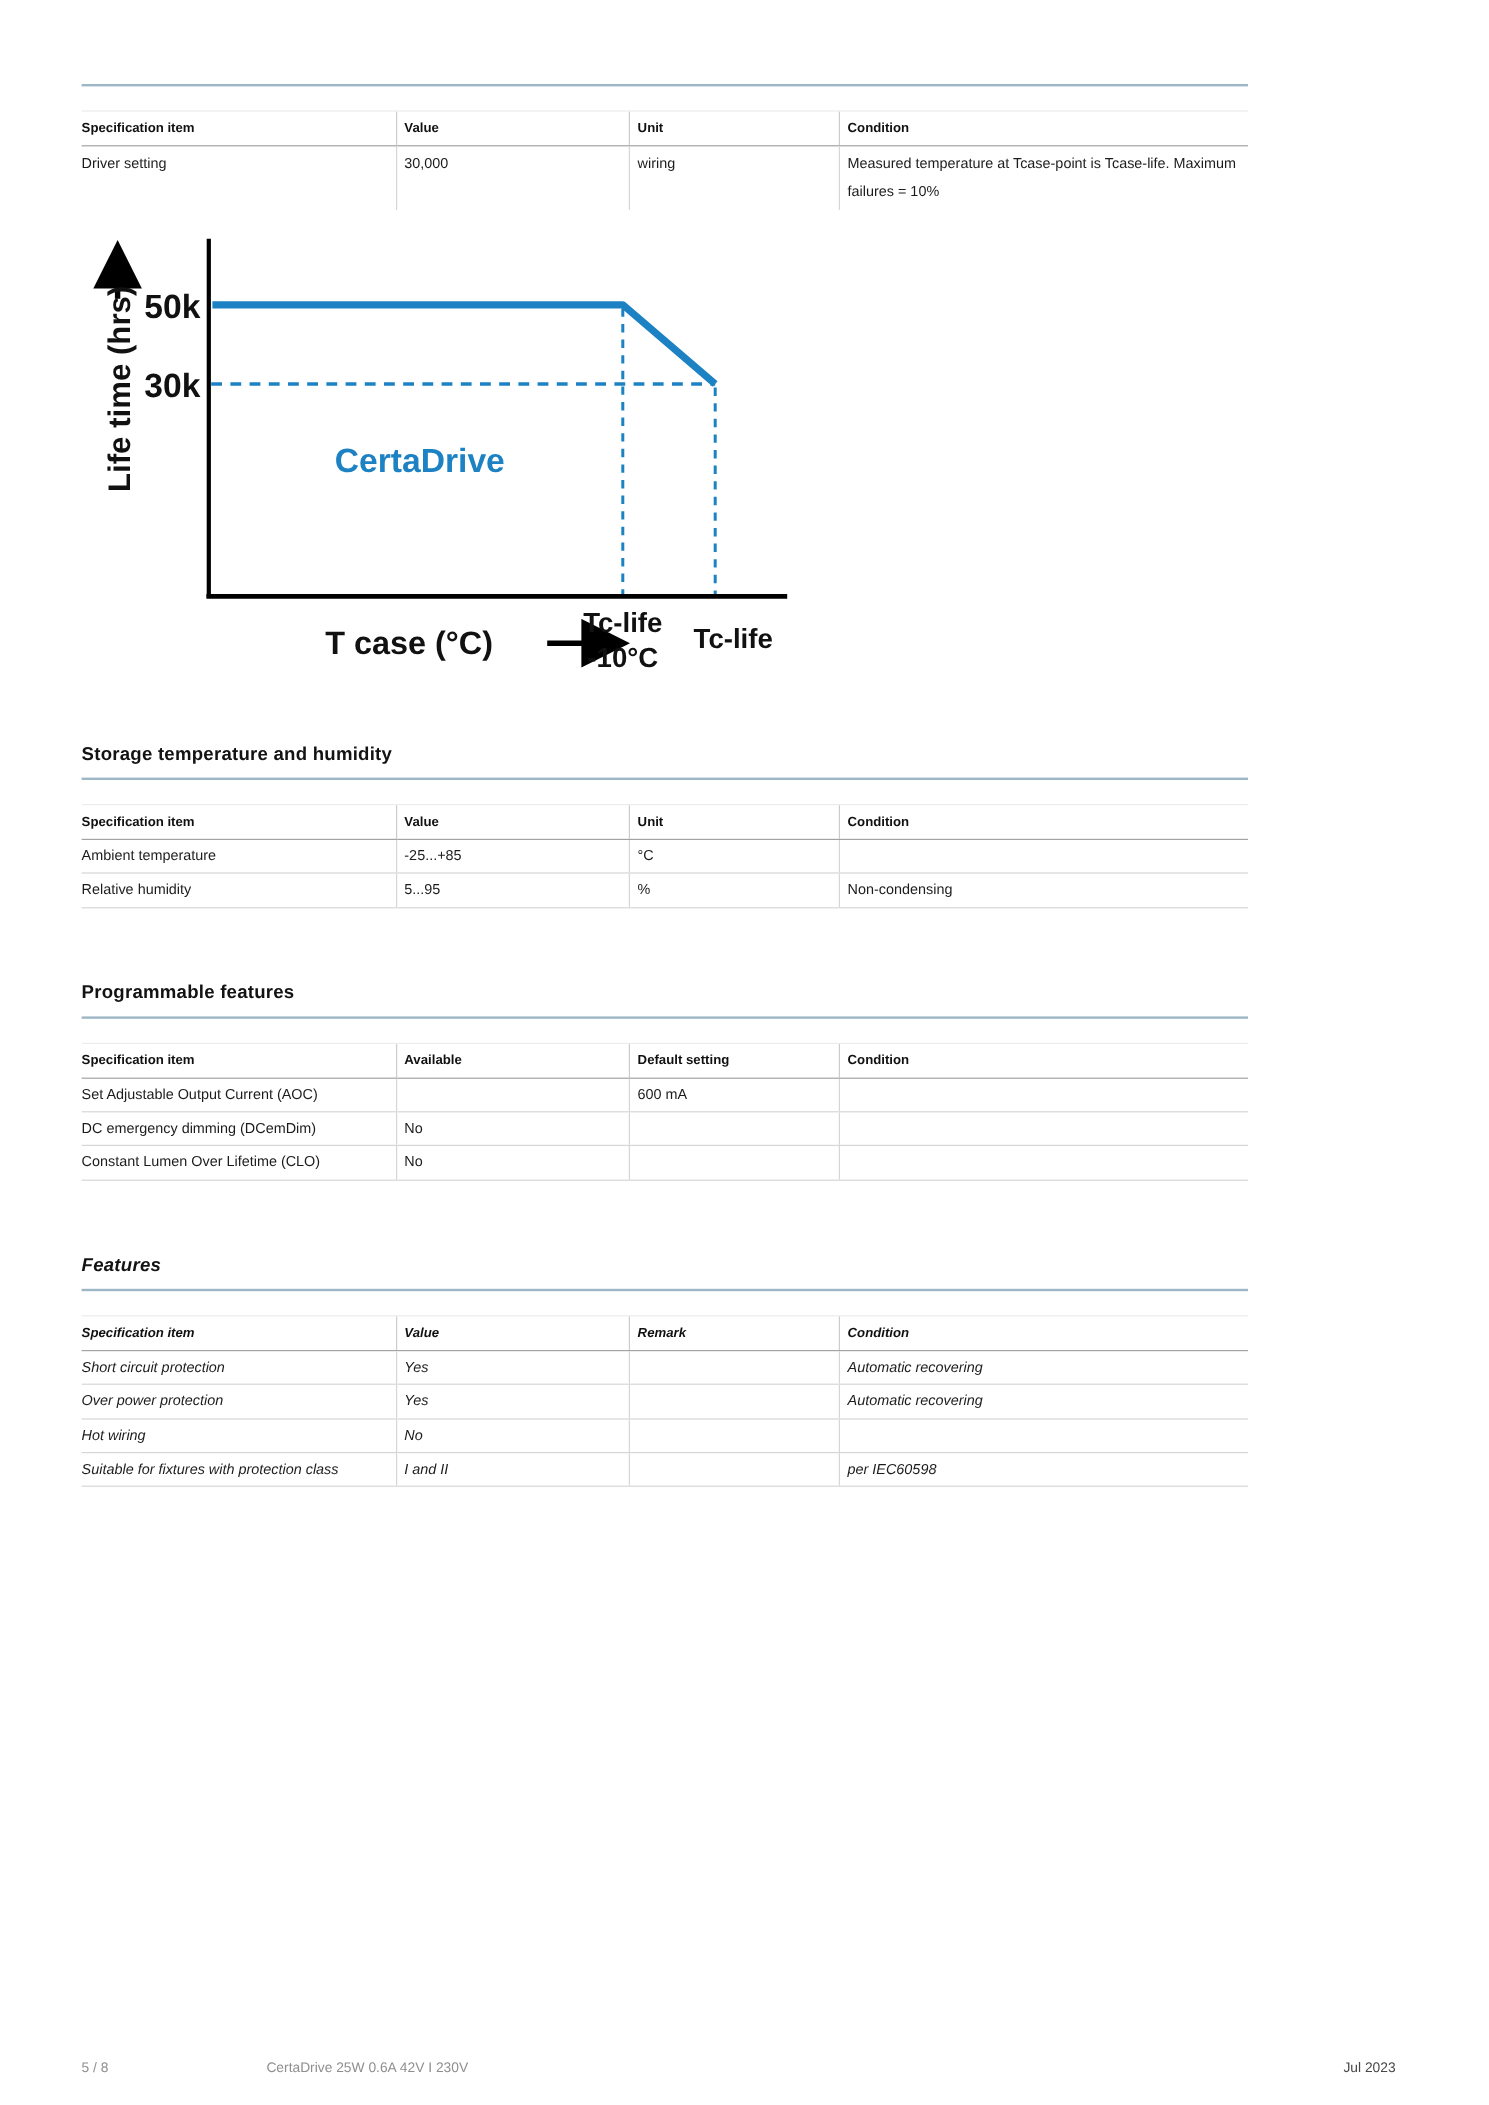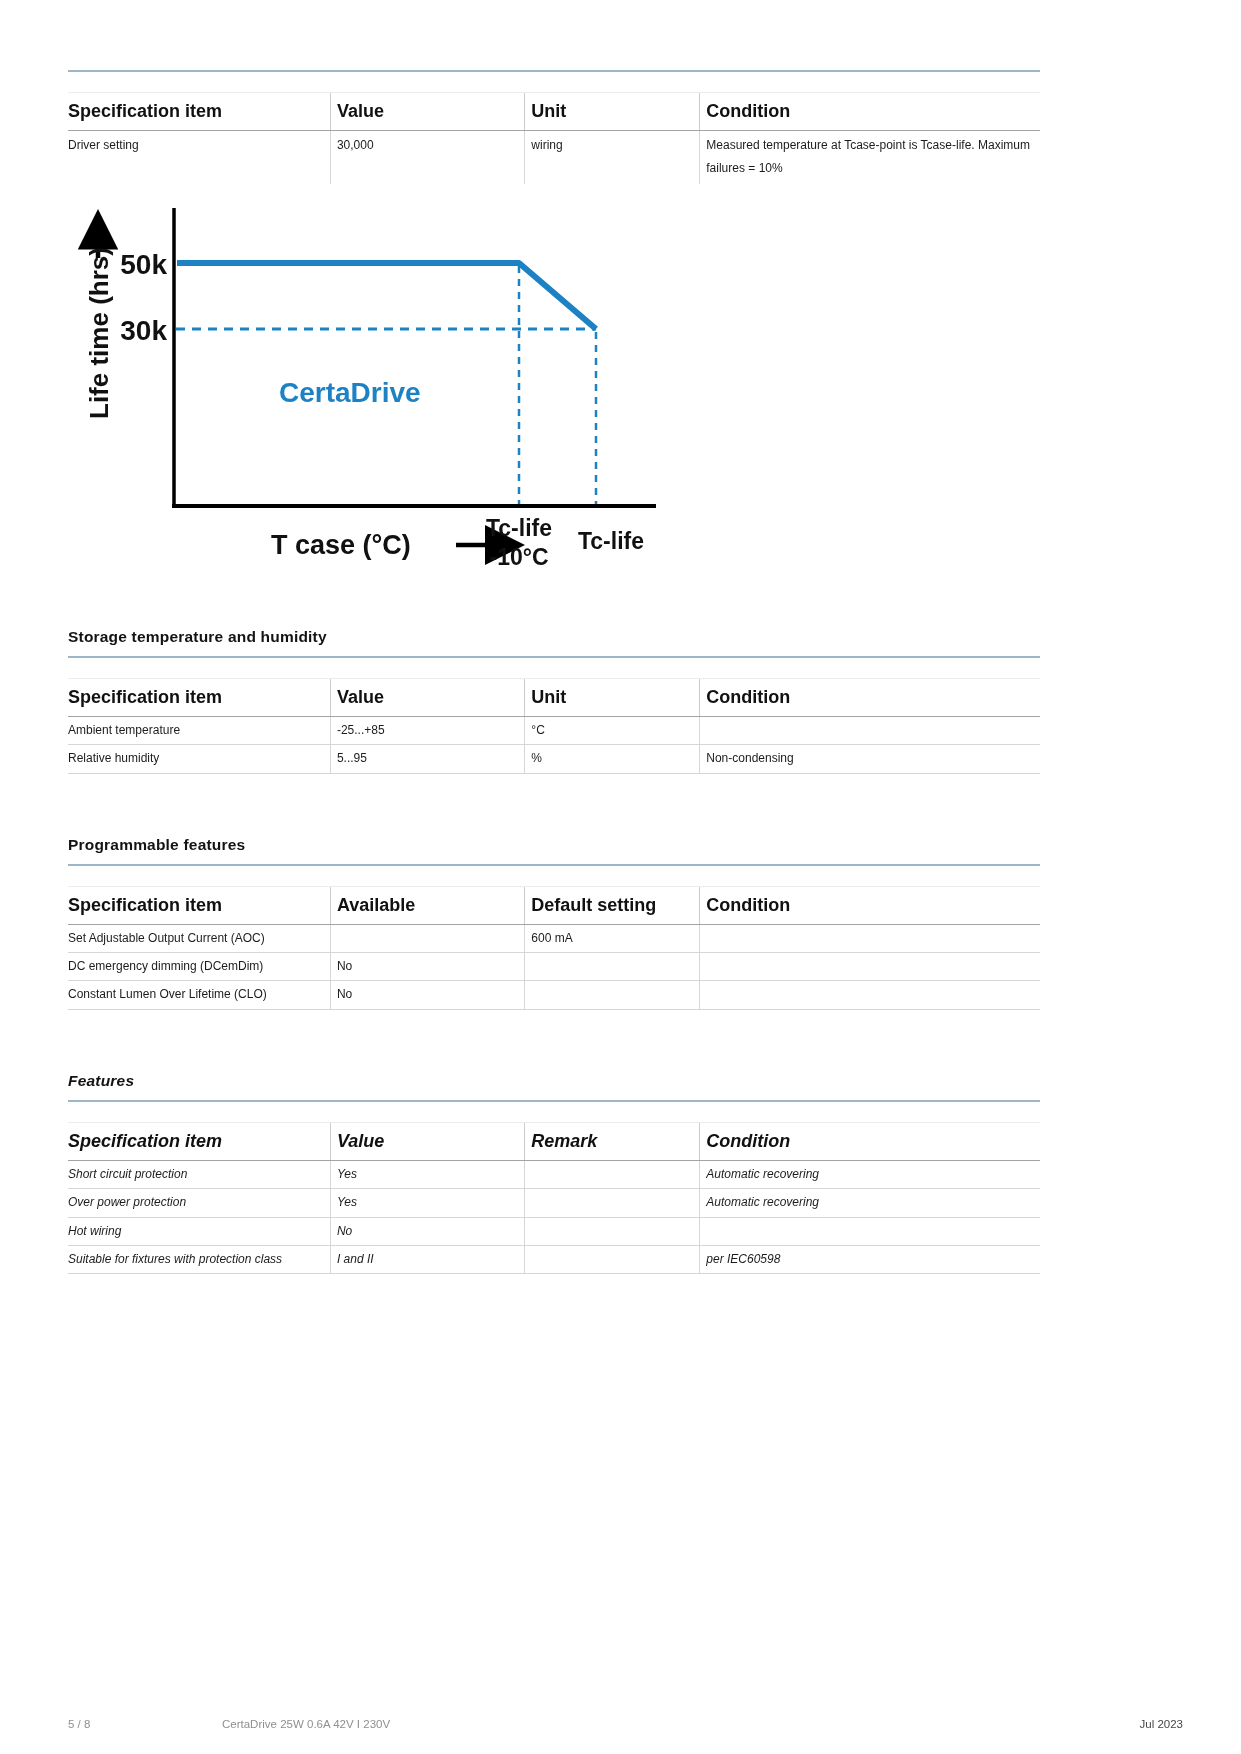--- a/index.html
+++ b/index.html
@@ -10,39 +10,39 @@
   }
   .content{position:absolute;left:68px;top:70px;width:972px;}
   .section{margin:0;}
   .section h2{
     font-size:15.5px;font-weight:700;color:#131313;margin:0 0 10px 0;letter-spacing:.2px;
   }
   .divider{height:2px;background:#9db7c6;border:none;margin:0;}
   table{width:100%;border-collapse:collapse;table-layout:fixed;margin-top:20px;}
   col.c1{width:27%;} col.c2{width:20%;} col.c3{width:18%;} col.c4{width:35%;}
   thead th{
-    text-align:left;font-size:18px;font-weight:700;color:#111;
+    text-align:left;font-size:11px;font-weight:700;color:#111;
     padding:8px 6px;border-top:1px solid #ececec;border-bottom:1px solid #a3a3a3;
   }
   thead th:first-child{padding-left:0;}
   thead th + th{border-left:1px solid #cccccc;}
   tbody td{
     font-size:12px;color:#1c1c1c;padding:5px 6px;vertical-align:top;
     border-bottom:1px solid #d6d6d6;line-height:1.45;
   }
   tbody td:first-child{padding-left:0;}
   tbody td + td{border-left:1px solid #d6d6d6;}
   .no-last-border tbody tr:last-child td{border-bottom:none;}
   .tall-rows tbody td{line-height:1.95;padding-top:3px;padding-bottom:3px;}
   .chart-block{margin:22px 0 0 6px;}
   .gap-after-chart{margin-top:40px;}
   .gap-medium{margin-top:62px;}
   .gap-large{margin-top:62px;font-style:italic;}
   .footer{
-    position:absolute;left:68px;right:58px;bottom:20px;height:16px;
+    position:absolute;left:68px;right:78px;bottom:20px;height:16px;
     font-size:11.5px;color:#8f8f8f;
   }
   .footer .page-num{position:absolute;left:0;top:0;}
   .footer .doc-title{position:absolute;left:154px;top:0;}
   .footer .doc-date{position:absolute;right:0;top:0;color:#474747;}
   svg text{font-family:"Liberation Sans", sans-serif;}
 </style>
 </head>
 <body>
 

